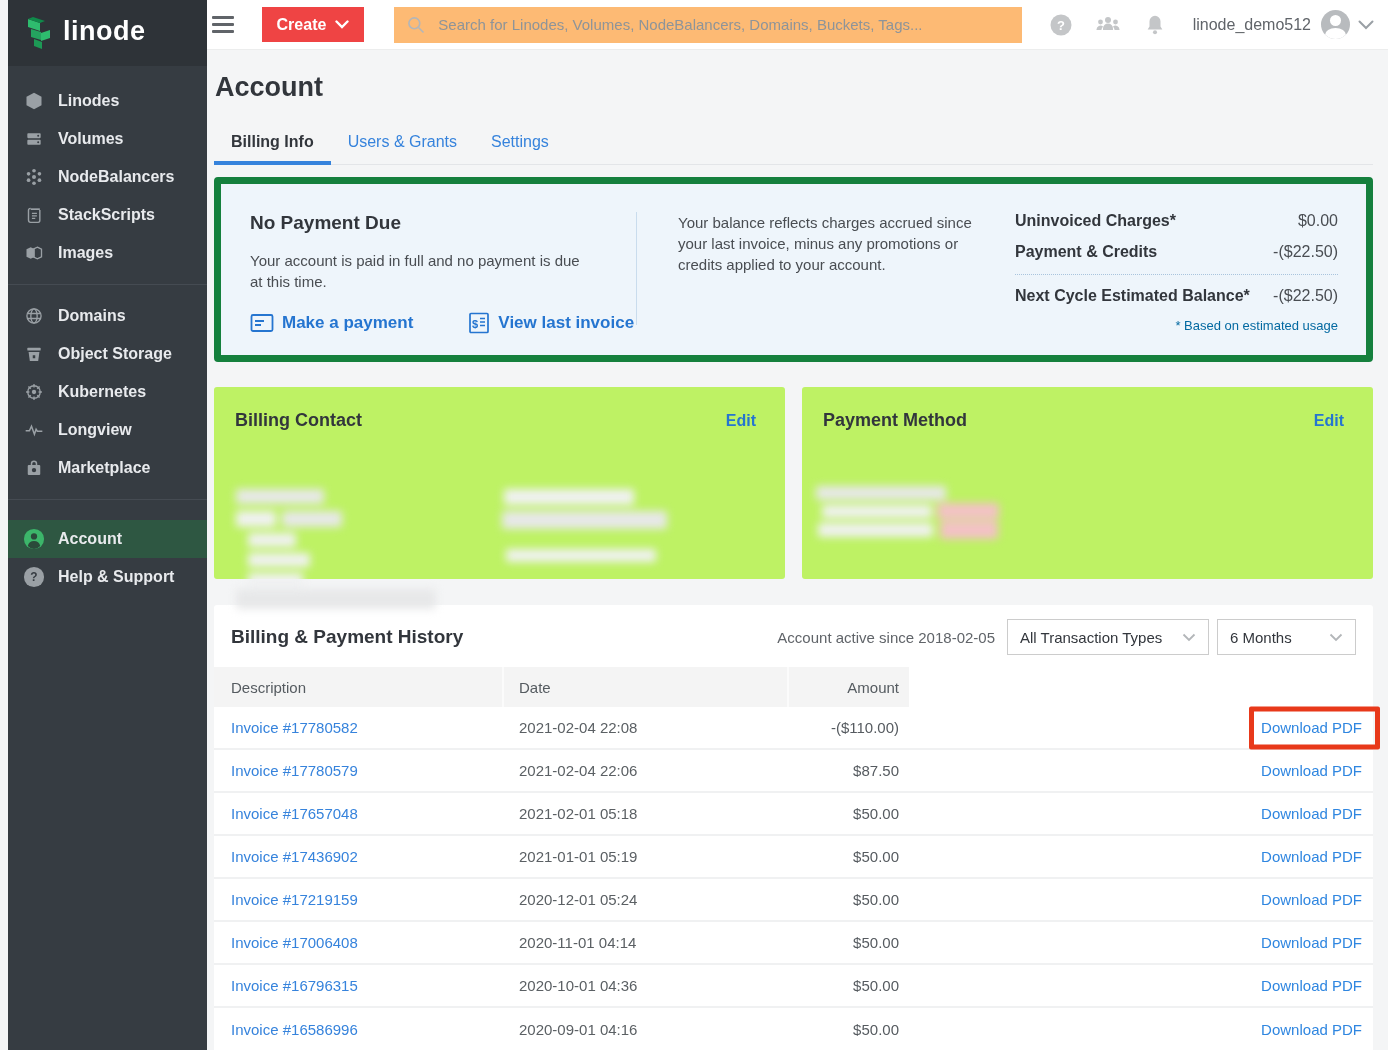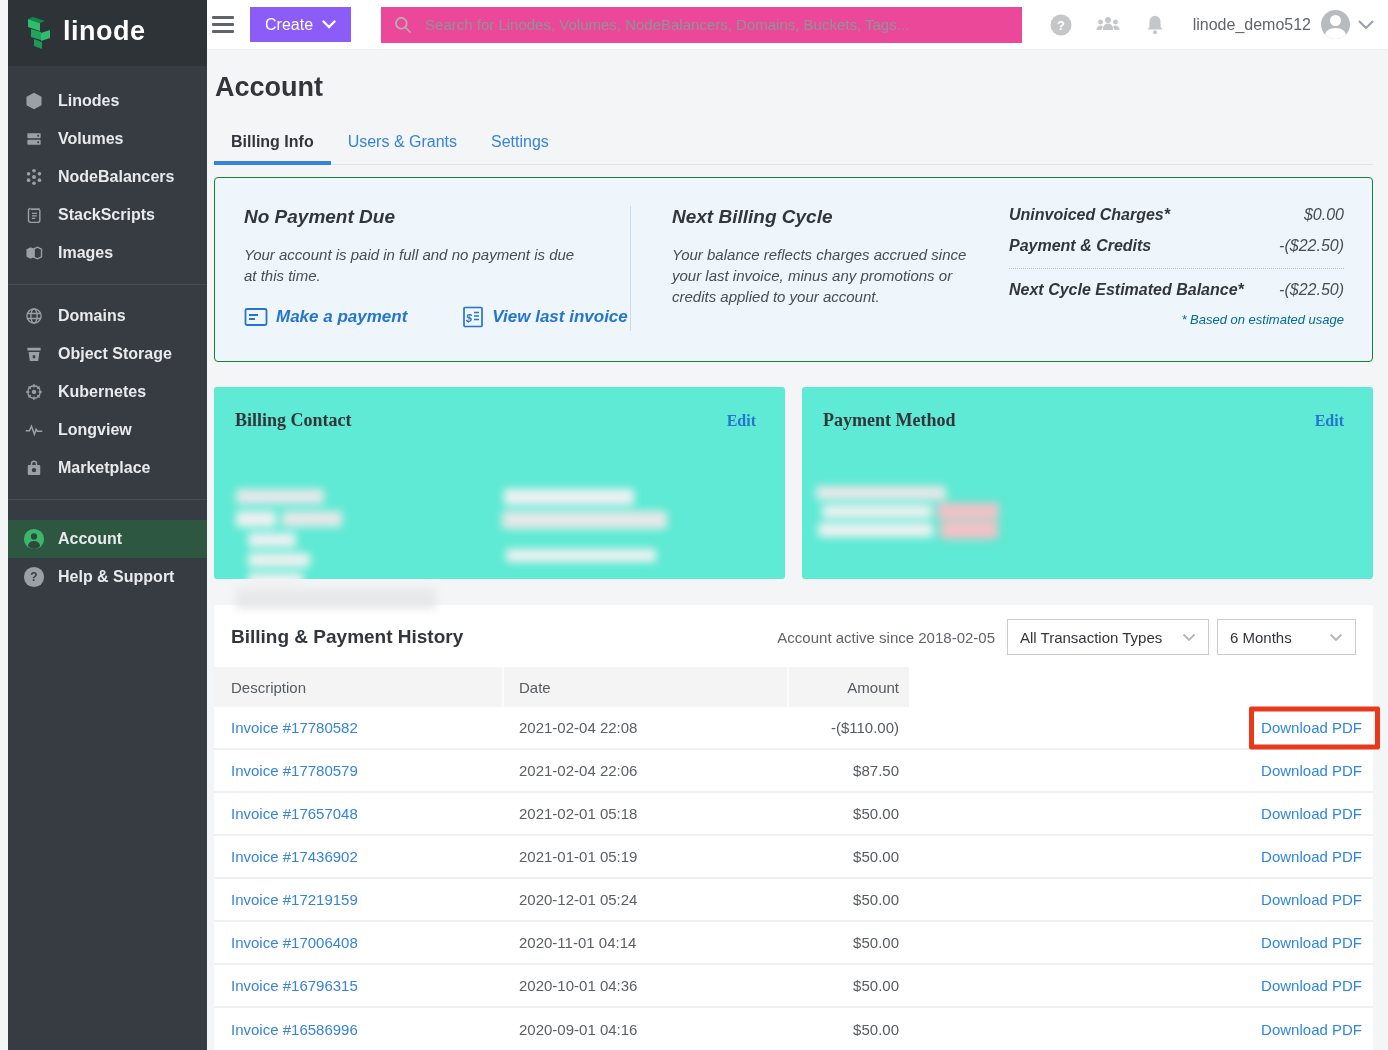--- a/index.html
+++ b/index.html
@@ -16,59 +16,59 @@
   .nav-item .nav-label { color:#e8eaed; font-size:16px; font-weight:bold; }
   .nav-item.active { background:#2e5742; }
   .nav-icon { width:22px; height:22px; display:flex; align-items:center; justify-content:center; flex:0 0 22px; }
   .nav-divider { height:1px; background:#454b52; margin:12px 0; }
   .spacer8 { height:8px; }
 
   
   .topbar { position:absolute; left:199px; top:0; width:1189px; height:50px; background:#fff; border-bottom:1px solid #eceded; display:flex; align-items:center; z-index:4; }
   .hamburger { margin-left:13px; width:23px; height:17px; display:flex; flex-direction:column; justify-content:space-between; cursor:pointer; }
   .hamburger span { display:block; height:3px; background:#606469; border-radius:1px; }
-  .create-btn { margin-left:16px; background:#8b5cf6; color:#fff; border:none; height:35px; padding:0 15px; font-size:16px; font-weight:normal; display:flex; align-items:center; gap:9px; cursor:pointer; font-family:inherit; }
-  .searchbar { margin-left:30px; width:668px; height:36px; background:#ec4899; display:flex; align-items:center; padding:0 12px; gap:12px; }
+  .create-btn { margin-left:28px; background:#ef4444; color:#fff; border:none; height:35px; padding:0 15px; font-size:16px; font-weight:bold; display:flex; align-items:center; gap:9px; cursor:pointer; font-family:inherit; }
+  .searchbar { margin-left:30px; width:668px; height:36px; background:#fdba74; display:flex; align-items:center; padding:0 12px; gap:12px; }
   .searchbar input { flex:1; border:none; outline:none; background:transparent; font-size:15px; color:#32363c; font-family:inherit; }
   .searchbar input::placeholder { color:#8e9499; }
   .top-right { display:flex; align-items:center; margin-left:16px; gap:0; }
   .top-icon-btn { width:47px; height:50px; display:flex; align-items:center; justify-content:center; cursor:pointer; }
   .username { color:#606469; font-size:16px; margin-left:14px; margin-right:10px; cursor:pointer; }
   .avatar { width:29px; height:29px; border-radius:50%; background:#b8bbbe; position:relative; overflow:hidden; cursor:pointer; }
   .avatar .head { position:absolute; left:9px; top:5px; width:11px; height:11px; border-radius:50%; background:#fff; }
   .avatar .bod { position:absolute; left:4px; top:18px; width:21px; height:14px; border-radius:50%; background:#fff; }
   .caret { margin-left:8px; margin-right:14px; cursor:pointer; display:flex; }
 
   
   .main { position:absolute; left:199px; top:50px; width:1189px; height:1000px; background:#f4f5f6; padding:0 15px; }
   h1.page-title { font-size:27px; font-weight:bold; color:#32363c; margin-top:22px; margin-left:1px; }
   .tabs { display:flex; margin-top:22px; border-bottom:1px solid #e3e5e8; }
   .tab { padding:8px 17px 13px 17px; font-size:16px; color:#3683dc; cursor:pointer; position:relative; }
   .tab.active { color:#32363c; font-weight:bold; }
   .tab.active::after { content:""; position:absolute; left:0; right:0; bottom:-1px; height:4px; background:#3683dc; }
 
   
-  .summary-card { margin-top:12px; height:185px; background:#eef5fb; border:1px solid #15803d; border-radius:4px; display:flex; padding:28px 0 0 29px; position:relative;font-style:italic; }
+  .summary-card { margin-top:12px; height:185px; background:#eef5fb; border:7px solid #15803d; border-radius:4px; display:flex; padding:28px 0 0 29px; position:relative; }
   .sum-col1 { width:395px; }
   .sum-h { font-size:19px; font-weight:bold; color:#32363c; margin-bottom:16px; }
   .sum-body { font-size:15px; color:#494d52; line-height:21px; }
   .sum-links { display:flex; gap:55px; margin-top:20px; }
   .sum-link { display:flex; align-items:center; gap:8px; color:#2575d0; font-size:17px; font-weight:bold; }
   .v-divider { position:absolute; left:415px; top:28px; bottom:30px; width:1px; background:#c9dced; }
   .sum-col2 { width:300px; margin-left:33px; }
   .sum-col3 { position:absolute; left:794px; right:28px; top:28px; }
   .tot-row { display:flex; justify-content:space-between; margin-bottom:13px; }
   .tot-label { font-size:16px; font-weight:bold; color:#32363c; }
   .tot-value { font-size:16px; color:#494d52; }
   .tot-div { border-top:1px dotted #a9c4dd; margin:2px 0 12px 0; }
   .footnote { text-align:right; color:#0369a1; font-size:13px; margin-top:12px; }
 
   
   .cards-row { display:flex; gap:17px; margin-top:25px; }
-  .card { background:#5eead4; border-radius:3px; height:192px; position:relative;font-family:Liberation Serif, serif; }
+  .card { background:#bef264; border-radius:3px; height:192px; position:relative; }
   .card.half { flex:1; }
   .card-head { display:flex; justify-content:space-between; align-items:center; padding:23px 29px 0 21px; }
   .card-title { font-size:18px; font-weight:bold; color:#32363c; }
   .edit-link { color:#2575d0; font-size:16px; font-weight:bold; }
   .redacted { filter:blur(4px); }
   .blk { background:#e7e8e9; border-radius:2px; position:absolute; }
   .blk.light { background:#f0f1f2; }
   .blk.pink { background:#f3c1c6; }
 
   
@@ -333,21 +333,20 @@
                 <text x="7" y="15.5" text-anchor="middle" font-size="11" font-weight="bold" fill="#2575d0" stroke="none" font-family="Liberation Sans, sans-serif">$</text>
                 <path d="M12 6.5h5M12 10h5M12 13.5h5"></path>
               </svg>
           </span>
           <span>View last invoice</span>
         </a>
       </div>
     </div>
     <div class="v-divider"></div>
     <div class="sum-col2">
-      <div class="sum-h">Next Billing Cycle</div>
       <div class="sum-body">Your balance reflects charges accrued since your last invoice, minus any promotions or credits applied to your account.</div>
     </div>
     <div class="sum-col3">
       <div class="tot-row">
         <span class="tot-label">Uninvoiced Charges*</span>
         <span class="tot-value">$0.00</span>
       </div>
       <div class="tot-row">
         <span class="tot-label">Payment &amp; Credits</span>
         <span class="tot-value">-($22.50)</span>

